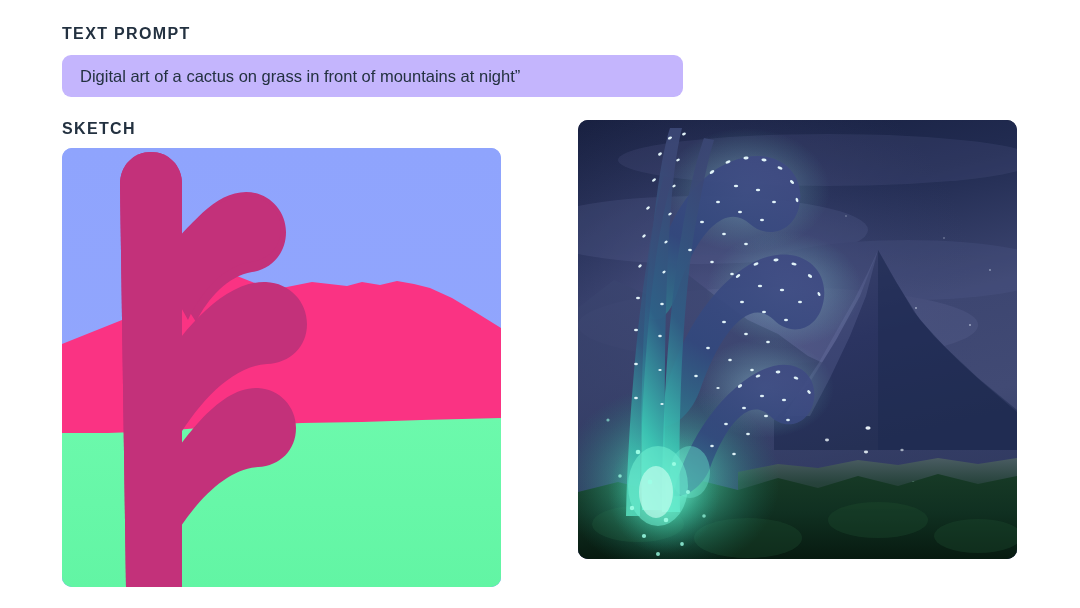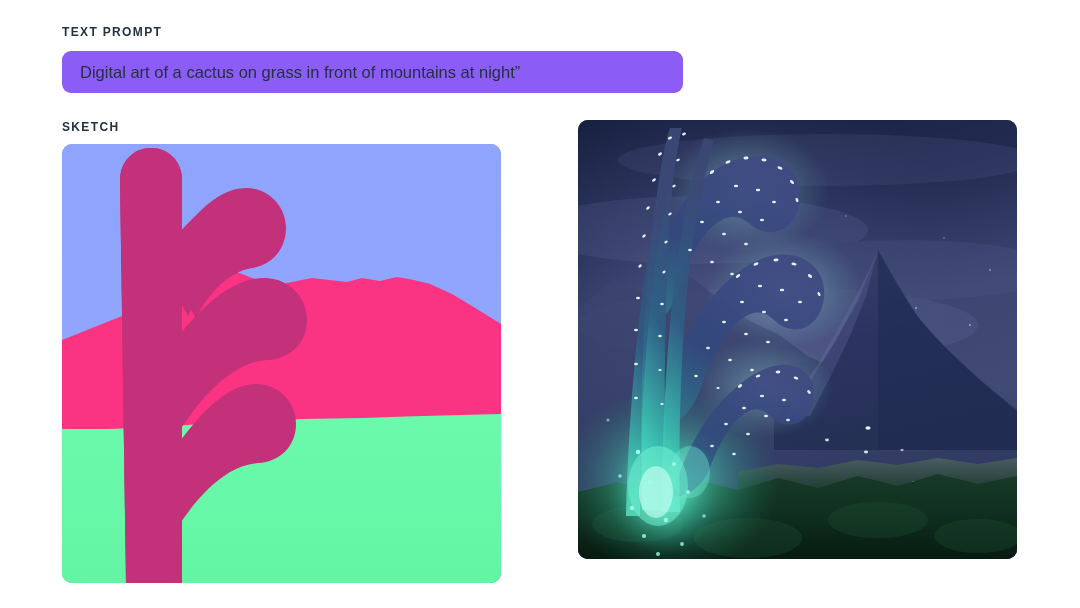--- a/index.html
+++ b/index.html
@@ -6,33 +6,33 @@
   html, body {
     margin: 0; padding: 0;
     width: 1080px; height: 608px;
     background: #ffffff;
     font-family: "Liberation Sans", sans-serif;
     overflow: hidden;
   }
   .page { position: relative; width: 1080px; height: 608px; background:#ffffff; }
 
   .section-label {
-    font-size: 12px;
+    font-size: 16px;
     font-weight: bold;
     letter-spacing: 1.35px;
     color: #233140;
     text-transform: uppercase;
   }
 
   
   .prompt-block { position: absolute; left: 62px; top: 25px; }
   .prompt-label { margin-bottom: 12px; }
   .prompt-input {
     width: 621px; height: 42px;
-    background: #8b5cf6;
+    background: #c4b5fd;
     border: none; border-radius: 9px;
     padding: 0 18px;
     font-family: "Liberation Sans", sans-serif;
     font-size: 16.5px;
     color: #233140;
     line-height: 42px;
     display: flex; align-items: center;
     white-space: nowrap; overflow: hidden;
   }
 

